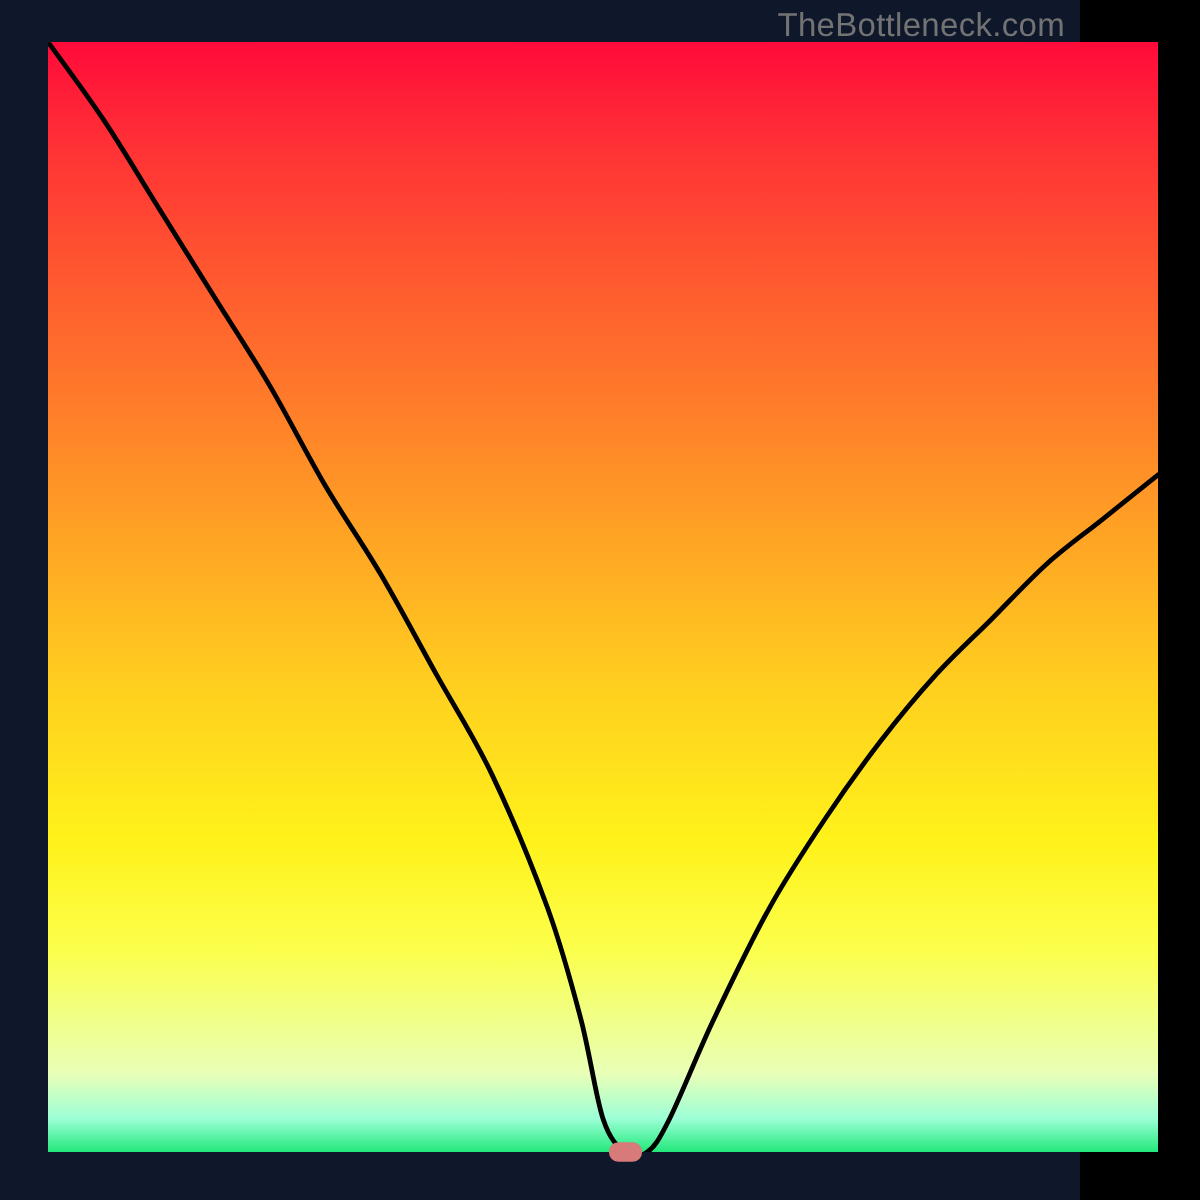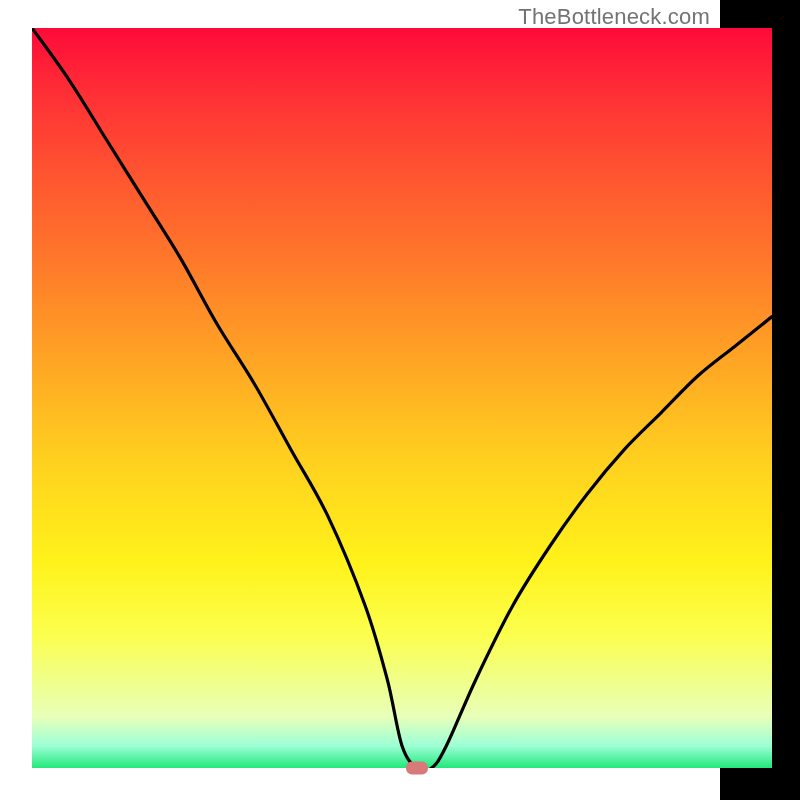--- a/index.html
+++ b/index.html
@@ -8,21 +8,21 @@
     width: 800px;
     height: 800px;
     background: #000;
     overflow: hidden;
     font-family: Arial, Helvetica, sans-serif;
   }
   .frame {
     position: relative;
     width: 720px;
     height: 800px;
-    background: #ffffff;
+    background: #0f172a;
   }
   .watermark {
     position: absolute;
     top: 4px;
     right: 10px;
     color: #737373;
     font-size: 22px;
     font-weight: 400;
     letter-spacing: 0.2px;
     z-index: 5;

